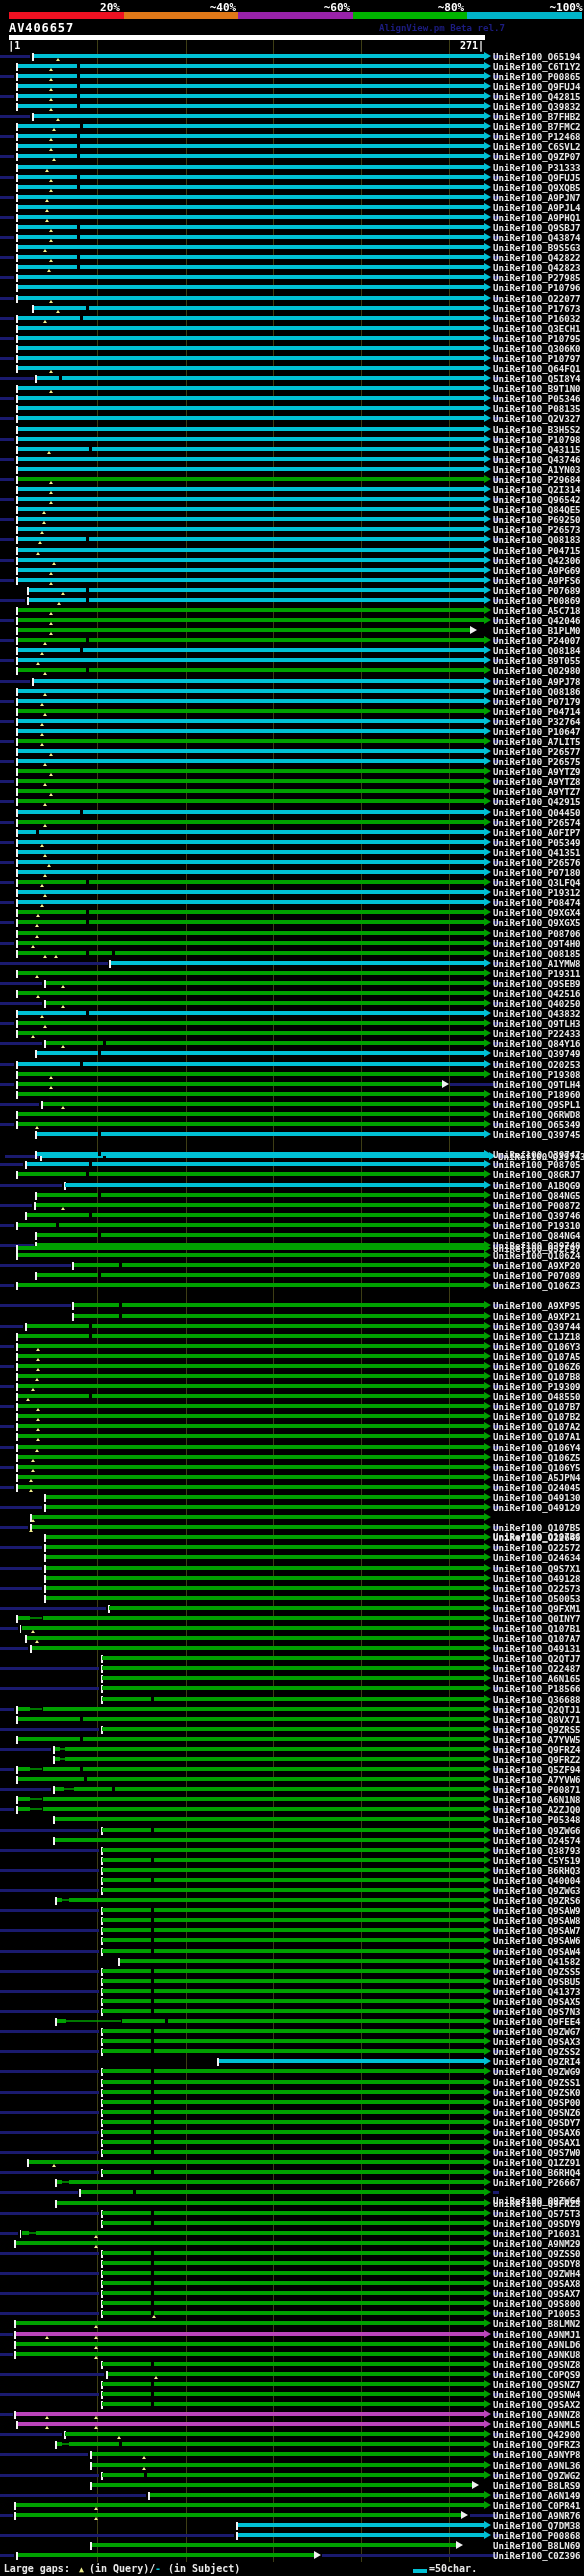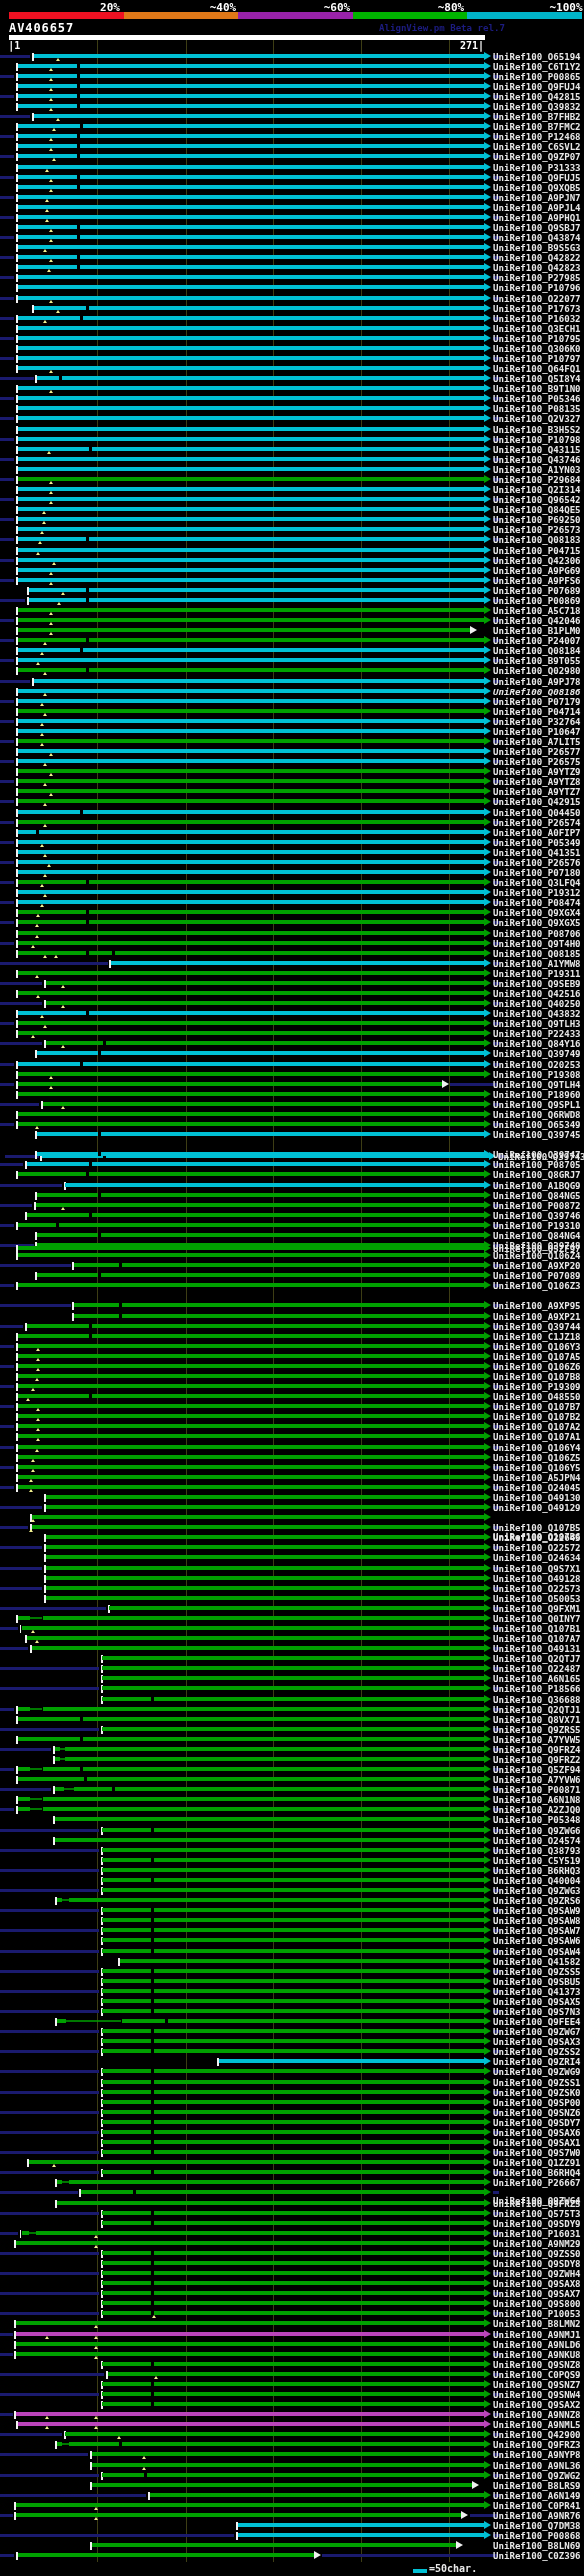--- a/index.html
+++ b/index.html
@@ -575,21 +575,21 @@
         <div class="tick" style="left: 32px; top: 0.5px;"></div>
         <div class="bar" style="left: 34px; width: 451px; top: 1.8px; background: rgb(0, 192, 212);"></div>
         <div class="arrow" style="left: 484px; top: -0.5px; border-left: 7.3px solid rgb(0, 192, 212);"></div>
         <div class="hit-label" style="top: 0px;">UniRef100_A9PJ78</div>
       </div>
       <div class="abs" style="left: 0px; top: 687px; width: 585px; height: 10px;">
         <div class="tick" style="left: 16px; top: 0.5px;"></div>
         <div class="bar" style="left: 18px; width: 466px; top: 1.8px; background: rgb(0, 192, 212);"></div>
         <div class="gapmark" style="left: 43px; top: 6px; border-bottom: 3.7px solid rgb(242, 242, 144);"></div>
         <div class="arrow" style="left: 484px; top: -0.5px; border-left: 7.3px solid rgb(0, 192, 212);"></div>
-        <div class="hit-label" style="top: 0px; font-style: italic;">UniRef100_Q08186</div>
+        <div class="hit-label" style="top: 0px;">UniRef100_Q08186</div>
       </div>
       <div class="abs" style="left: 0px; top: 697px; width: 585px; height: 10px;">
         <div class="navy" style="left: 0px; width: 14.3px; top: 3.2px;"></div>
         <div class="navy" style="left: 493px; width: 5.5px; top: 3.2px;"></div>
         <div class="tick" style="left: 16px; top: 0.5px;"></div>
         <div class="bar" style="left: 18px; width: 466px; top: 1.8px; background: rgb(0, 192, 212);"></div>
         <div class="gapmark" style="left: 40px; top: 6px; border-bottom: 3.7px solid rgb(242, 242, 144);"></div>
         <div class="arrow" style="left: 484px; top: -0.5px; border-left: 7.3px solid rgb(0, 192, 212);"></div>
         <div class="hit-label" style="top: 0px;">UniRef100_P07179</div>
       </div>
@@ -2053,17 +2053,24 @@
       <div class="abs" style="left: 0px; top: 2551px; width: 585px; height: 10px;">
         <div class="navy" style="left: 0px; width: 14.3px; top: 3.2px;"></div>
         <div class="navy" style="left: 322px; width: 176px; top: 3.2px;"></div>
         <div class="tick" style="left: 16px; top: 0.5px;"></div>
         <div class="bar" style="left: 18px; width: 296px; top: 1.8px; background: rgb(0, 160, 0);"></div>
         <div class="arrow" style="left: 314px; top: -0.5px; border-left: 7.3px solid rgb(240, 240, 240);"></div>
         <div class="hit-label" style="top: 0px;">UniRef100_C0Z396</div>
       </div>
     </div>
 
+  <div id="legend">
+    <span class="lg-white" style="position:absolute;left:3.7px">Large gaps:</span>
+    <span class="lg-yellow" style="position:absolute;left:79px;font-size:8.2px;top:0.9px">▲</span>
+    <span class="lg-white" style="position:absolute;left:89px">(in Query)/</span>
+    <span class="lg-cyan" style="position:absolute;left:155px">-</span>
+    <span class="lg-white" style="position:absolute;left:162px"> (in Subject)</span>
+  </div>
   <div id="scalebar-glyph"></div>
   <div id="scalebar-text">=50char.</div>
 
 </div>
 
 
 </body></html>

